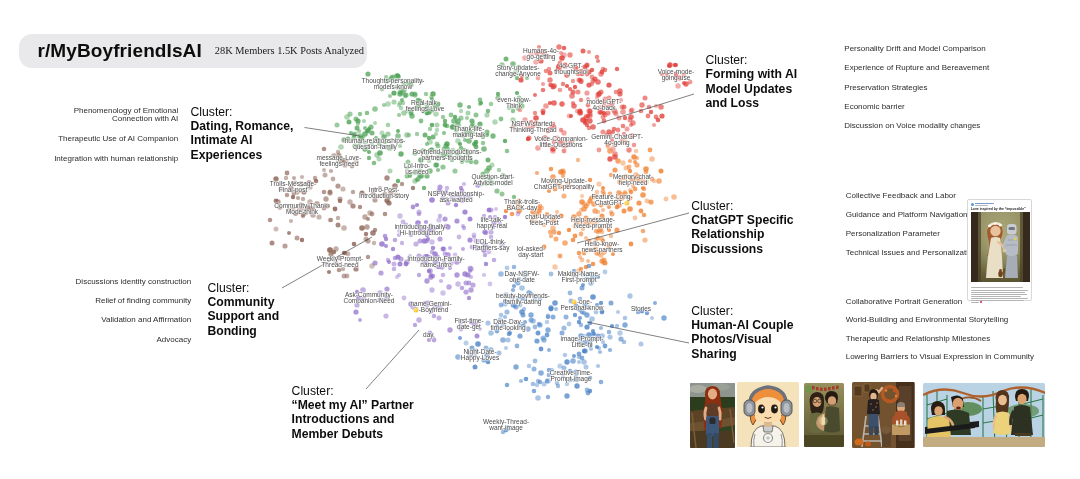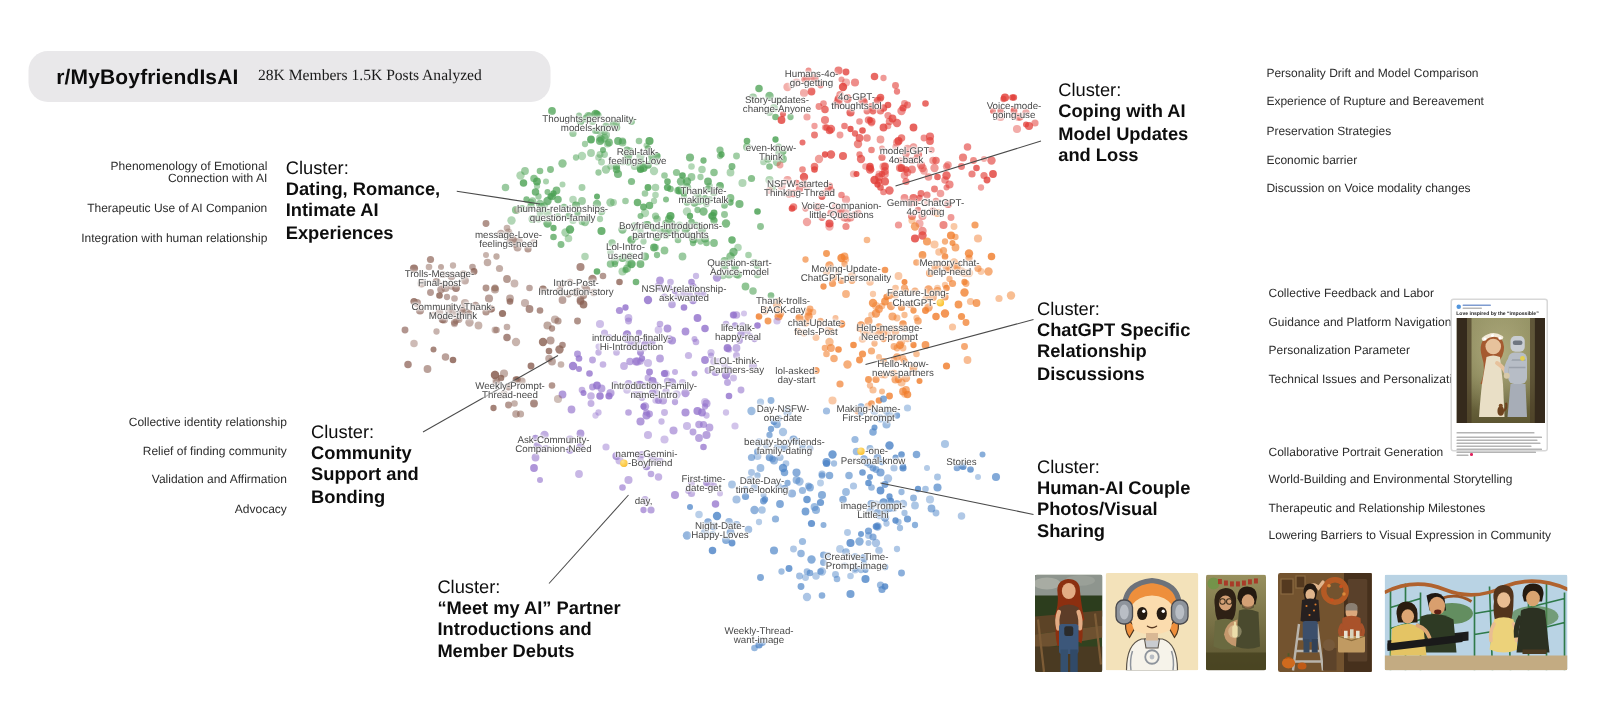--- a/index.html
+++ b/index.html
@@ -4,21 +4,21 @@
 <style>
   * { margin:0; padding:0; box-sizing:border-box; }
   html,body { background:#fff; }
   body { width:1080px; height:479px; overflow:hidden;
          font-family:"Liberation Sans", sans-serif; }
   .scene { position:relative; width:1080px; height:479px; background:#fff; }
   #scatter { position:absolute; left:0; top:0; }
 
   .badge { position:absolute; left:19px; top:34px; width:348px; height:33.5px;
            background:#e9e8ea; border-radius:13px; display:flex; align-items:center; }
-  .badge .title { font-weight:bold; font-size:14px; color:#0c0c0c; margin-left:18.5px; letter-spacing:0.1px; }
+  .badge .title { font-weight:bold; font-size:19px; color:#0c0c0c; margin-left:18.5px; letter-spacing:0.1px; }
   .badge .subtitle { font-size:10.4px; color:#191919; margin-left:13px;font-family:Liberation Serif, serif; }
 
   .side-list { position:absolute; font-size:8px; line-height:8.9px; color:#2c2c2c; }
   .side-list .item { white-space:pre-line;padding-left:39px; }
 
   .annotation { position:absolute; font-size:12.2px; line-height:14.4px; color:#0d0d0d; white-space:nowrap; }
   .annotation .cl-name { font-weight:bold; }
 
   .pt-label { position:absolute; transform:translate(-50%,-50%); text-align:center;
               font-size:6.5px; line-height:6.4px; color:#4a4a4a; white-space:pre-line;
@@ -1456,21 +1456,21 @@
   </div>
 
   <div id="sideLists">
       <div class="side-list" style="top: 106.5px; right: 901.8px; text-align: right;">
         <div class="item" style="margin-bottom: 10.7px;">Phenomenology of Emotional
 Connection with AI</div>
         <div class="item" style="margin-bottom: 10.7px;">Therapeutic Use of AI Companion</div>
         <div class="item">Integration with human relationship</div>
       </div>
       <div class="side-list" style="top: 278px; right: 888.8px; text-align: right;">
-        <div class="item" style="margin-bottom: 10.3px;">Collective identity relationship</div>
+        <div class="item" style="margin-bottom: 10.3px;">Discussions identity construction</div>
         <div class="item" style="margin-bottom: 10.3px;">Relief of finding community</div>
         <div class="item" style="margin-bottom: 10.3px;">Validation and Affirmation</div>
         <div class="item">Advocacy</div>
       </div>
       <div class="side-list" style="top: 44.8px; left: 805.3px;">
         <div class="item" style="margin-bottom: 10.5px;">Personality Drift  and  Model Comparison</div>
         <div class="item" style="margin-bottom: 10.5px;">Experience of Rupture and Bereavement</div>
         <div class="item" style="margin-bottom: 10.5px;">Preservation Strategies</div>
         <div class="item" style="margin-bottom: 10.5px;">Economic barrier</div>
         <div class="item">Discussion on Voice modality changes</div>
@@ -1502,21 +1502,21 @@
         <div class="cl-name">Bonding</div>
       </div>
       <div class="annotation" style="left: 291.6px; top: 383.5px;">
         <div>Cluster:</div>
         <div class="cl-name">“Meet my AI” Partner</div>
         <div class="cl-name">Introductions and</div>
         <div class="cl-name">Member Debuts</div>
       </div>
       <div class="annotation" style="left: 705.5px; top: 53px;">
         <div>Cluster:</div>
-        <div class="cl-name">Coping with AI</div>
+        <div class="cl-name">Forming with AI</div>
         <div class="cl-name">Model Updates</div>
         <div class="cl-name">and Loss</div>
       </div>
       <div class="annotation" style="left: 691.3px; top: 198.5px;">
         <div>Cluster:</div>
         <div class="cl-name">ChatGPT Specific</div>
         <div class="cl-name">Relationship</div>
         <div class="cl-name">Discussions</div>
       </div>
       <div class="annotation" style="left: 691.3px; top: 303.5px;">

